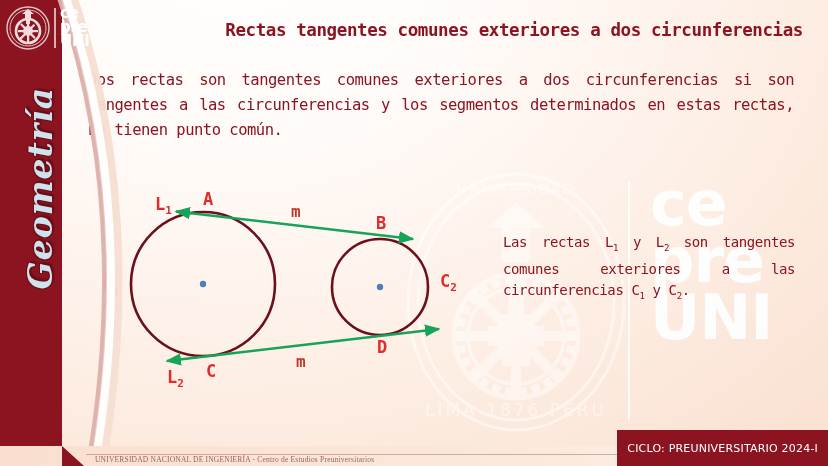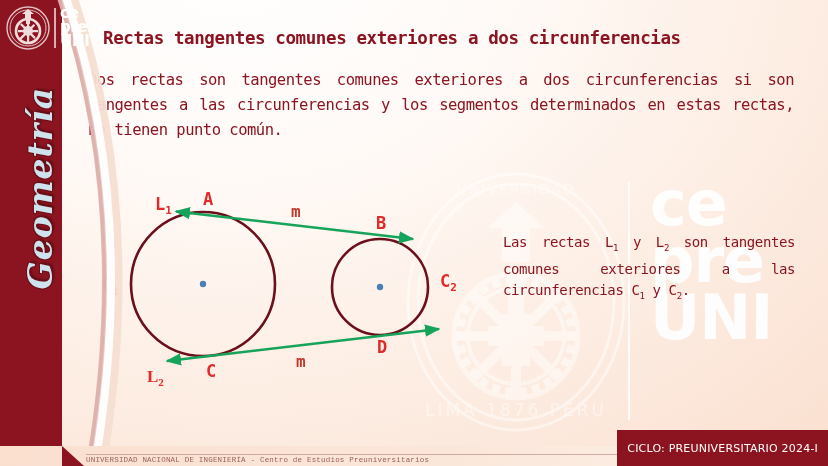--- a/index.html
+++ b/index.html
@@ -57,23 +57,23 @@
     text-align:center;
     font-family:"DejaVu Serif", serif;font-style:italic;font-weight:bold;
     font-size:33px;color:#cfe3ef;
     text-shadow:1px 1px 0 #6d0f18, -1px 1px 0 #6d0f18, 1px -1px 0 #6d0f18,
                 -1px -1px 0 #6d0f18, 2px 2px 2px rgba(0,0,0,.35);
     letter-spacing:1px;
   }
 
   
   .title{
-    position:absolute;left:103px;top:28px;width:700px;
-    font-family:"DejaVu Sans Mono", monospace;
-    font-size:17.5px;font-weight:bold;color:#8c1420;letter-spacing:-.4px;
+    position:absolute;left:103px;top:20px;width:700px;
+    font-family:"DejaVu Sans Mono", monospace;
+    font-size:17.5px;font-weight:bold;color:#8c1420;letter-spacing:-.4px;text-align:right;
   }
   .body-par{
     position:absolute;left:88px;top:68px;width:706px;
     font-family:"DejaVu Sans Mono", monospace;
     font-size:15.5px;color:#8c1420;line-height:25px;
     text-align:justify;letter-spacing:-.5px;
   }
   .note{
     position:absolute;left:503px;top:232px;width:292px;
     font-family:"DejaVu Sans Mono", monospace;
@@ -98,22 +98,22 @@
     background:linear-gradient(to right,#fadfcf 0%,#fbe7da 55%,#fdf1e8 100%);
   }
   .footer-tri{
     position:absolute;left:62px;bottom:0;width:0;height:0;
     border-left:22px solid #8c1420;border-top:20px solid transparent;
   }
   .footer-line{
     position:absolute;left:86px;bottom:11px;width:560px;height:1px;background:#c49a93;opacity:.8;
   }
   .footer-txt{
-    position:absolute;left:86px;bottom:2px;
-    font-family:Liberation Mono, monospace;font-size:7.5px;color:#9a5f57;
+    position:absolute;left:95px;bottom:2px;
+    font-family:Liberation Serif, serif;font-size:7.5px;color:#9a5f57;
     letter-spacing:.2px;white-space:nowrap;text-align:right;
   }
   .footer-cycle{
     position:absolute;right:0;bottom:0;height:20px;
     background:#8c1420;color:#ffffff;display:flex;align-items:center;
     padding:8px 10px;font-family:"DejaVu Sans", sans-serif;font-size:11px;
     letter-spacing:.2px;white-space:nowrap;
   }
 </style>
 </head>
@@ -203,21 +203,21 @@
 
   <div class="lbl" style="left:155px;top:195px;">L<sub>1</sub></div>
   <div class="lbl" style="left:203px;top:190px;">A</div>
   <div class="lbl m" style="left:291px;top:203px;">m</div>
   <div class="lbl" style="left:376px;top:214px;">B</div>
   <div class="lbl" style="left:102px;top:276px;">C<sub>1</sub></div>
   <div class="lbl" style="left:440px;top:272px;">C<sub>2</sub></div>
   <div class="lbl" style="left:377px;top:338px;">D</div>
   <div class="lbl" style="left:206px;top:362px;">C</div>
   <div class="lbl m" style="left:296px;top:353px;">m</div>
-  <div class="lbl" style="left:147px;top:368px;font-family:Liberation Serif, serif;">L<sub>2</sub></div>
+  <div class="lbl" style="left:167px;top:368px;">L<sub>2</sub></div>
 
   <div class="note"><span>Las rectas L</span><sub>1</sub><span> y L</span><sub>2</sub><span> son tangentes comunes exteriores a las circunferencias C</span><sub>1</sub><span> y C</span><sub>2</sub><span>.</span></div>
 
   <div class="title">Rectas tangentes comunes exteriores a dos circunferencias</div>
   <div class="body-par">Dos rectas son tangentes comunes exteriores a dos circunferencias si son tangentes a las circunferencias y los segmentos determinados en estas rectas, no tienen punto común.</div>
 
   <div class="sidebar"></div>
 
   <svg class="swoosh" viewBox="0 0 150 534">
     <path d="M18 -6 C 70 120, 96 300, 58 540 L 150 540 L 150 -6 Z" fill="#fdf4ee" opacity="0.0"></path>

